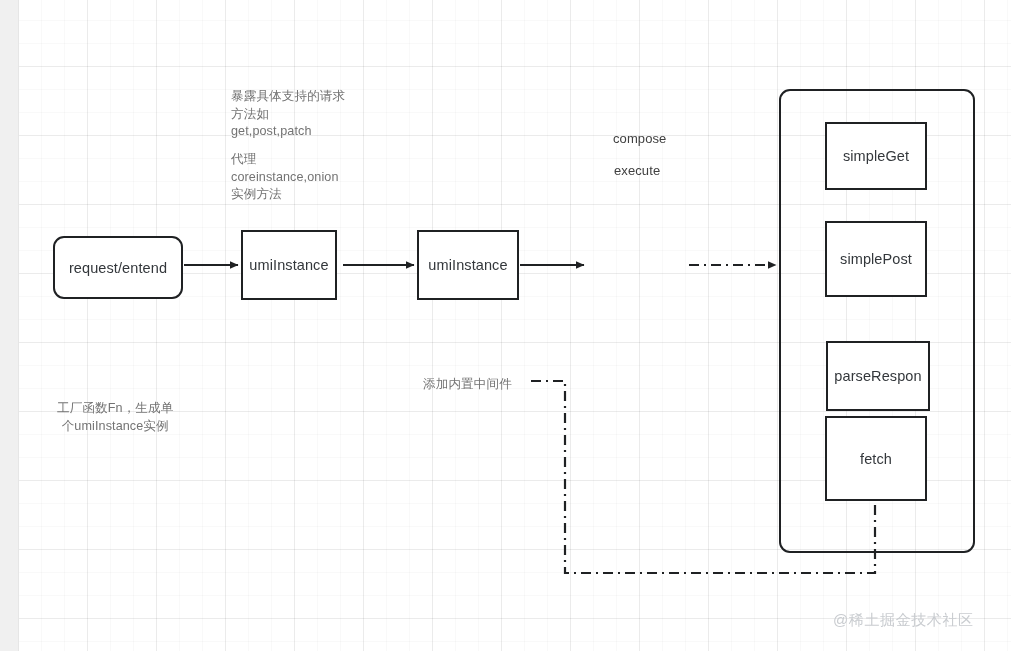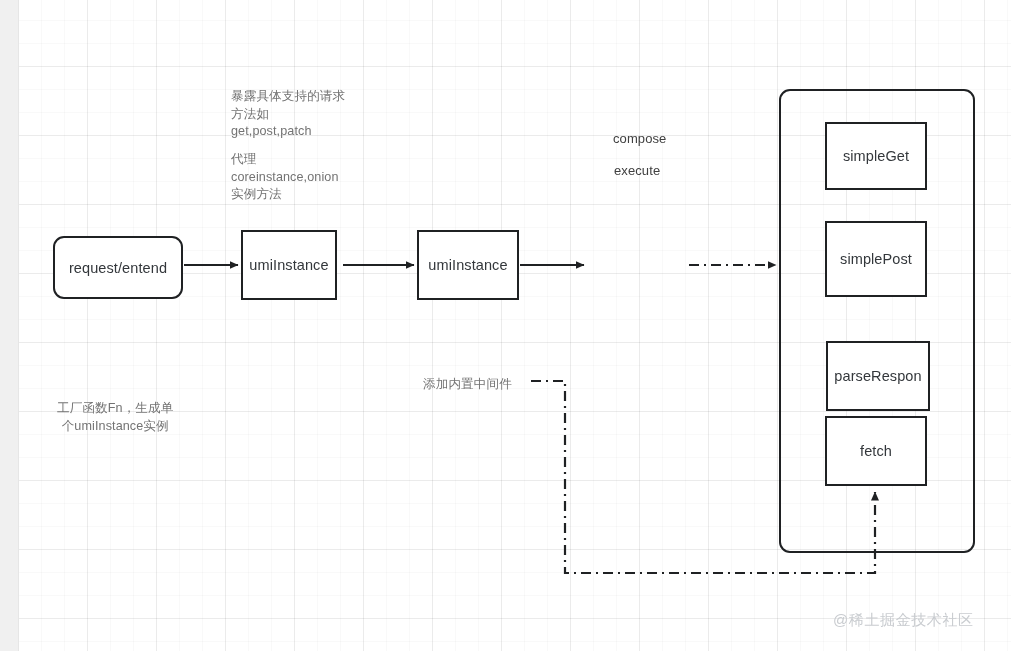--- a/index.html
+++ b/index.html
@@ -133,21 +133,21 @@
 
   <div class="node" style="left:825px; top:122px; width:102px; height:68px;">
     <span>simpleGet</span>
   </div>
   <div class="node" style="left:825px; top:221px; width:102px; height:76px;">
     <span>simplePost</span>
   </div>
   <div class="node" style="left:826px; top:318px; width:104px; height:70px;margin-top:23px;">
     <span>parseRespon</span>
   </div>
-  <div class="node" style="left:825px; top:416px; width:102px; height:70px;">
+  <div class="node" style="left:825px; top:416px; width:102px; height:85px;">
     <span>fetch</span>
   </div>
 
   <div class="note" style="left:231px; top:88px;">暴露具体支持的请求
 方法如
 get,post,patch</div>
   <div class="note" style="left:231px; top:151px;">代理
 coreinstance,onion
 实例方法</div>
   <div class="note" style="left:57px; top:400px;text-align:center;">工厂函数Fn，生成单

